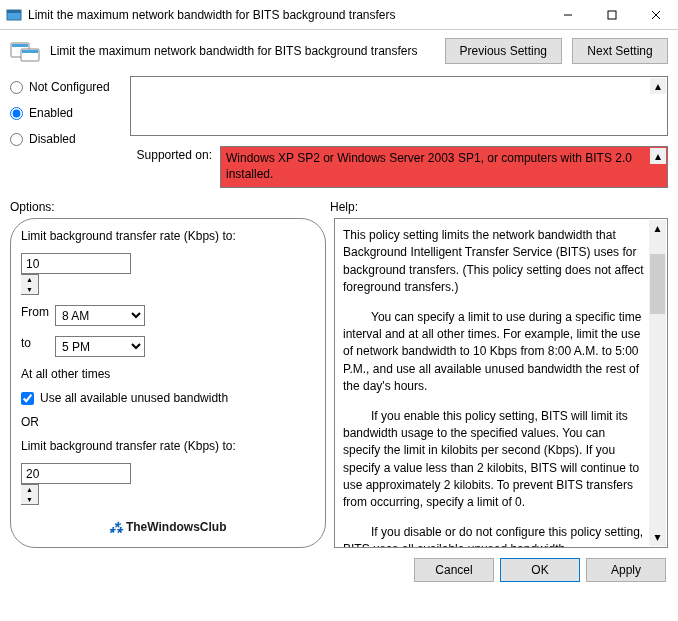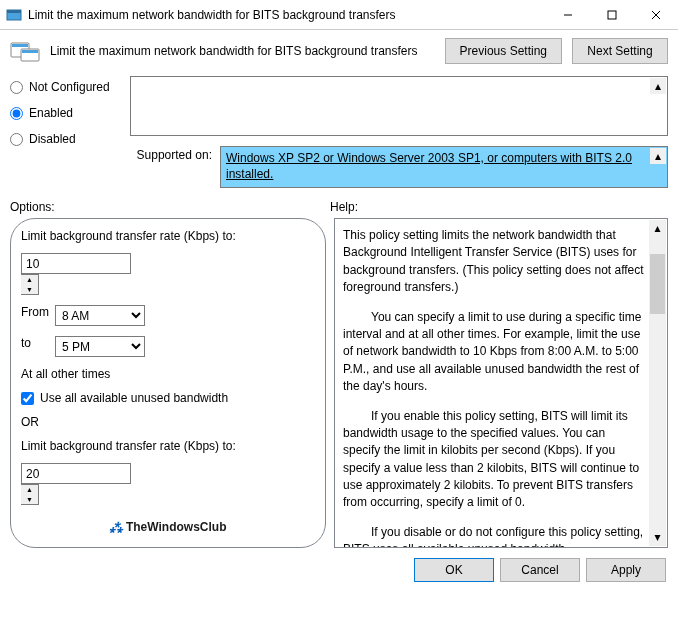--- a/index.html
+++ b/index.html
@@ -18,21 +18,21 @@
 .top-grid { display: flex; padding: 0 10px 6px 10px; gap: 10px; }
 .state-col { width: 110px; display: flex; flex-direction: column; gap: 12px; padding-top: 4px; }
 .radio-row { display: flex; align-items: center; gap: 6px; }
 .radio-row input { margin: 0; }
 
 .meta-col { flex: 1; display: flex; flex-direction: column; gap: 10px; }
 .meta-row { display: flex; gap: 8px; }
 .meta-label { width: 82px; text-align: right; padding-top: 2px; }
 .comment-box { flex: 1; height: 60px; border: 1px solid #7a7a7a; background: #fff; position: relative; }
 .comment-box .scroll-up { position: absolute; right: 1px; top: 1px; width: 16px; height: 16px; background: #f0f0f0; display:flex; align-items:center; justify-content:center; }
-.support-box { flex: 1; height: 42px; border: 1px solid #7a7a7a; background: #7dd3fc; padding: 3px 20px 3px 5px; line-height: 1.35; position: relative; text-decoration: underline; }
+.support-box { flex: 1; height: 42px; border: 1px solid #7a7a7a; background: #ef4444; padding: 3px 20px 3px 5px; line-height: 1.35; position: relative; }
 .support-box .scroll-up { position: absolute; right: 1px; top: 1px; width: 16px; height: 16px; background: #f0f0f0; display:flex; align-items:center; justify-content:center; }
 
 .labels-row { display: flex; padding: 6px 10px 4px 10px; }
 .labels-row .l1 { width: 320px; }
 
 .panels { display: flex; gap: 8px; padding: 0 10px; }
 .panel { border: 1px solid #828790; background: #fff; }
 .options-panel { width: 316px; height: 330px; padding: 10px; display: flex; flex-direction: column; gap: 10px; position: relative; border-radius: 25px; }
 .help-panel { flex: 1; height: 330px; padding: 8px 22px 8px 8px; line-height: 1.45; overflow: hidden; position: relative; }
 .help-panel p { margin: 0 0 12px 0; }
@@ -183,16 +183,16 @@
     <div class="vscroll">
       <div class="arr">▴</div>
       <div class="thumb"></div>
       <div class="spacer"></div>
       <div class="arr">▾</div>
     </div>
   </div>
 </div>
 
 <div class="footer">
+  <div class="btn">Cancel</div>
   <div class="btn primary">OK</div>
-  <div class="btn">Cancel</div>
   <div class="btn">Apply</div>
 </div>
 
 </body></html>

